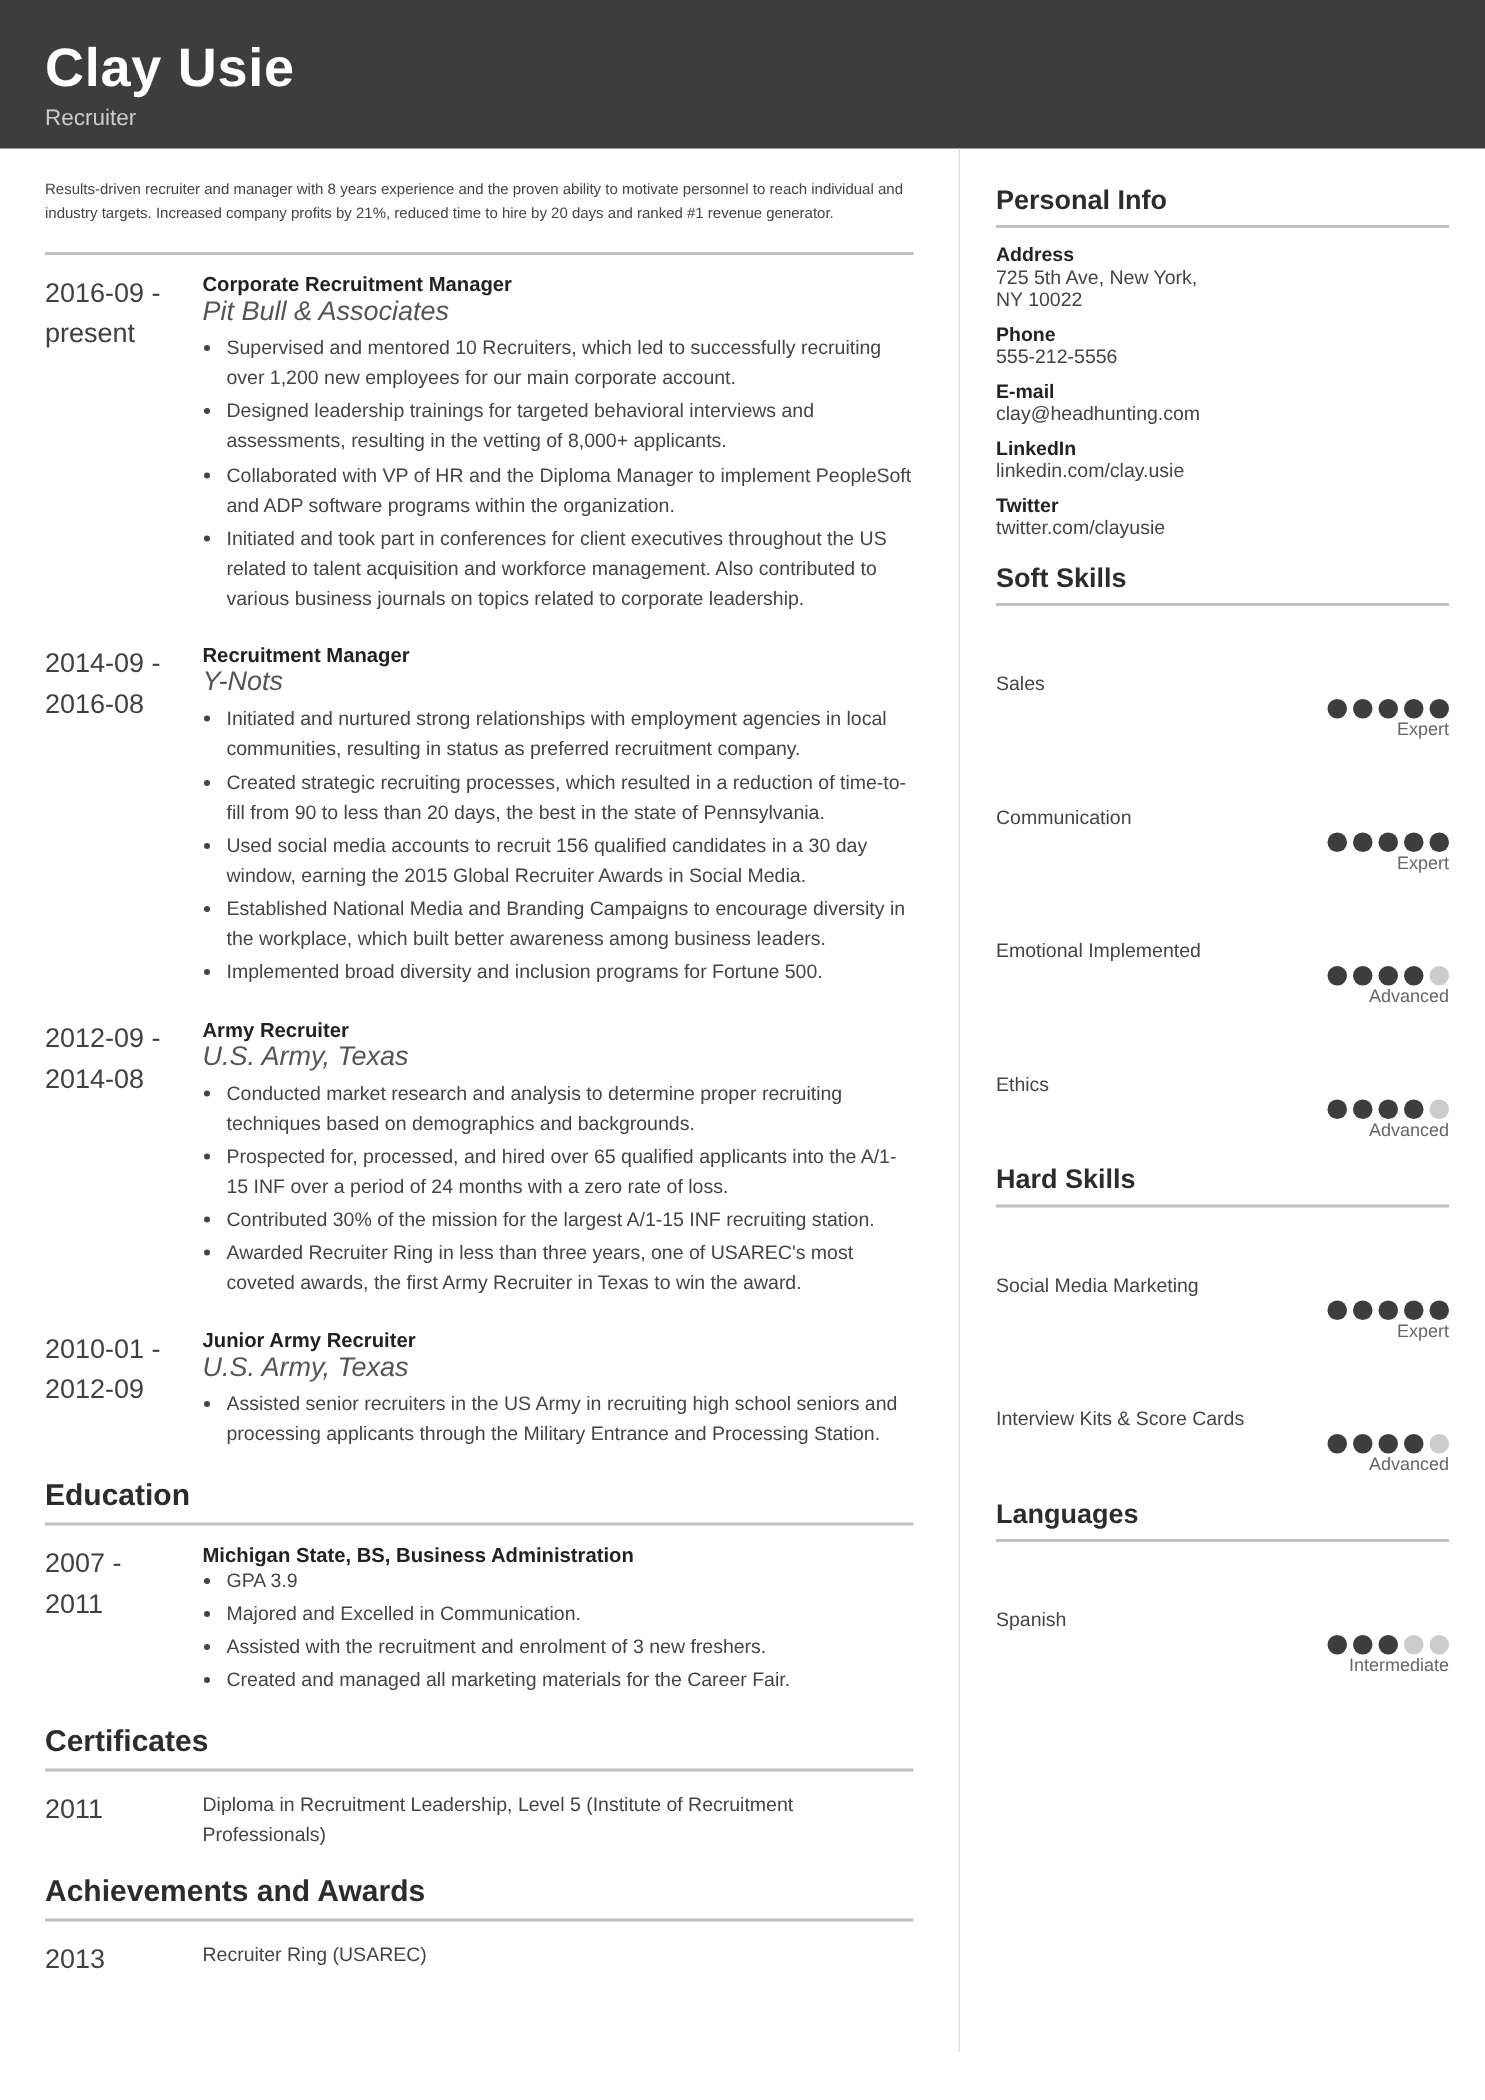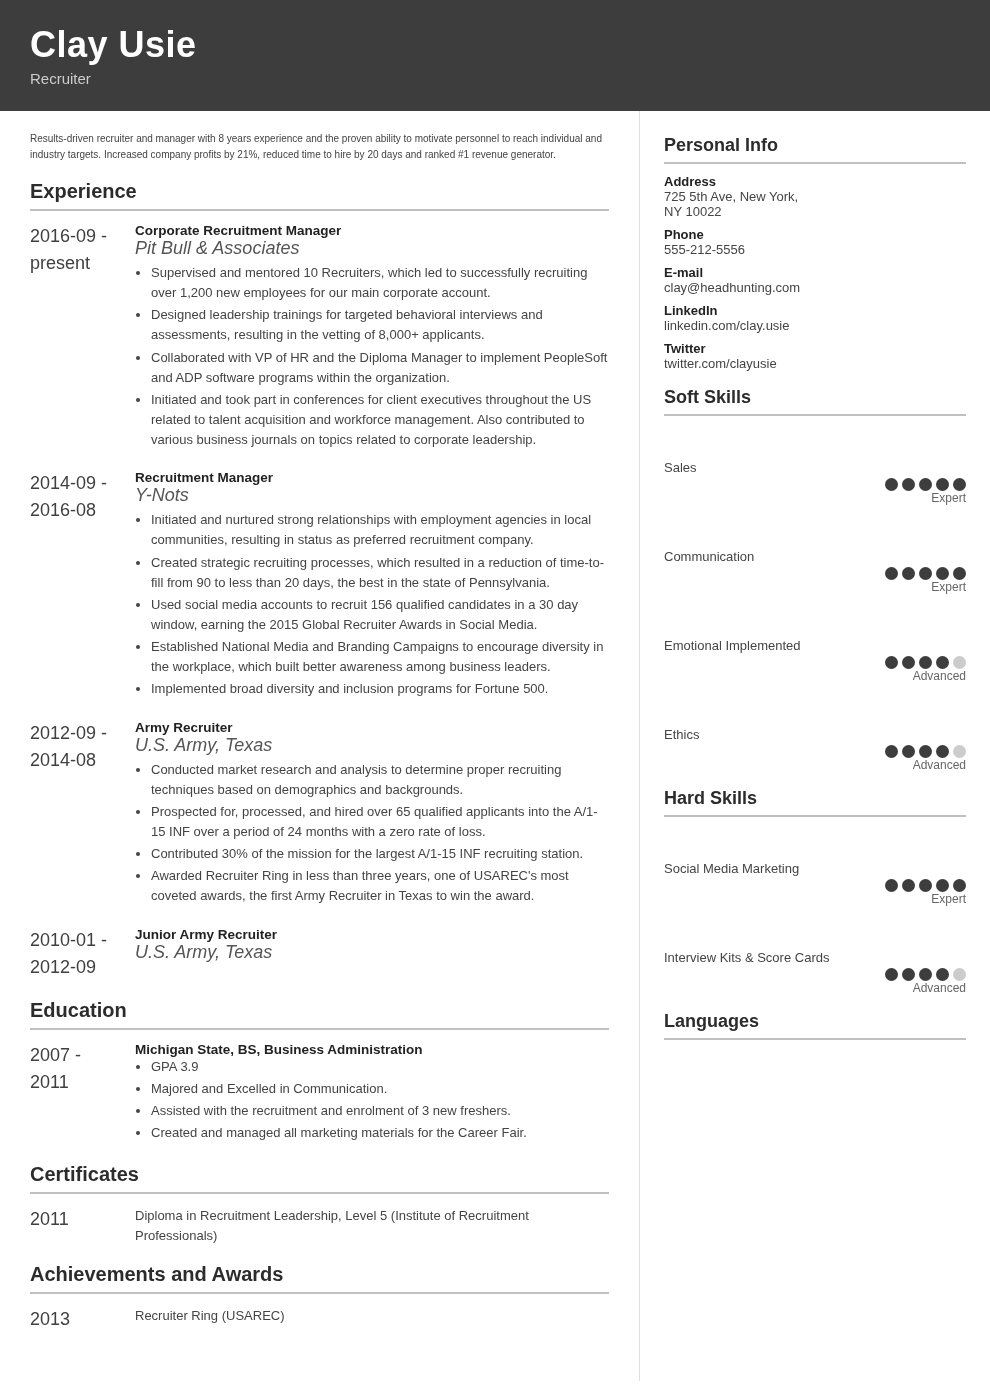--- a/index.html
+++ b/index.html
@@ -7,21 +7,21 @@
       font-family: Arial, sans-serif;
       font-size: 13px;
       color: #333;
       background: #fff;
       width: 990px;
       min-height: 1400px;
     }
     .header {
       background: #3d3d3d;
       color: #fff;
-      padding: 24px 30px 24px 30px;
+      padding: 24px 30px 12px 30px;
       width: 100%;
     }
     .header h1 {
       font-size: 36px;
       font-weight: 900;
       letter-spacing: 0.5px;
     }
     .header .subtitle {
       font-size: 15px;
       color: #ccc;
@@ -156,21 +156,20 @@
   <div class="subtitle">Recruiter</div>
 </div>
 
 <div class="main-layout">
 
   <div class="left-col">
 
     <p class="summary">Results-driven recruiter and manager with 8 years experience and the proven ability to motivate personnel to reach individual and industry targets. Increased company profits by 21%, reduced time to hire by 20 days and ranked #1 revenue generator.</p>
 
     <div>
-      <div class="section-title">Experience</div>
       <hr class="section-divider">
       <div id="experience-entries">
           <div class="experience-entry">
             <div class="date-col" style="white-space: pre-line;">2016-09 -
 present</div>
             <div class="entry-content">
               <div class="entry-title">Corporate Recruitment Manager</div>
               <div class="entry-subtitle">Pit Bull &amp; Associates</div>
               <ul class="entry-bullets">
                 <li>Supervised and mentored 10 Recruiters, which led to successfully recruiting over 1,200 new employees for our main corporate account.</li>
@@ -208,20 +207,23 @@
                 <li>Awarded Recruiter Ring in less than three years, one of USAREC's most coveted awards, the first Army Recruiter in Texas to win the award.</li>
               </ul>
             </div>
           </div>
           <div class="experience-entry">
             <div class="date-col" style="white-space: pre-line;">2010-01 -
 2012-09</div>
             <div class="entry-content">
               <div class="entry-title">Junior Army Recruiter</div>
               <div class="entry-subtitle">U.S. Army, Texas</div>
+              <ul class="entry-bullets">
+                <li>Assisted senior recruiters in the US Army in recruiting high school seniors and processing applicants through the Military Entrance and Processing Station.</li>
+              </ul>
             </div>
           </div>
         </div>
     </div>
 
     <div>
       <div class="section-title">Education</div>
       <hr class="section-divider">
       <div id="education-entries">
           <div class="experience-entry">
@@ -368,15 +370,30 @@
               </div>
               <div style="font-size: 12px; color: rgb(102, 102, 102); text-align: right;">Advanced</div>
             </div>
           </div>
         </div>
     </div>
 
     <div style="margin-top:16px;">
       <div class="right-section-title">Languages</div>
       <hr class="right-divider">
+      <div id="languages-list">
+          <div class="skill-row">
+            <div class="skill-name">Spanish</div>
+            <div class="dots-and-label">
+              <div class="dots-row">
+                <span class="dot dot-filled"></span>
+                <span class="dot dot-filled"></span>
+                <span class="dot dot-filled"></span>
+                <span class="dot dot-empty"></span>
+                <span class="dot dot-empty"></span>
+              </div>
+              <div style="font-size: 12px; color: rgb(102, 102, 102); text-align: right;">Intermediate</div>
+            </div>
+          </div>
+        </div>
     </div>
   </div>
 </div>
 
 </body></html>

